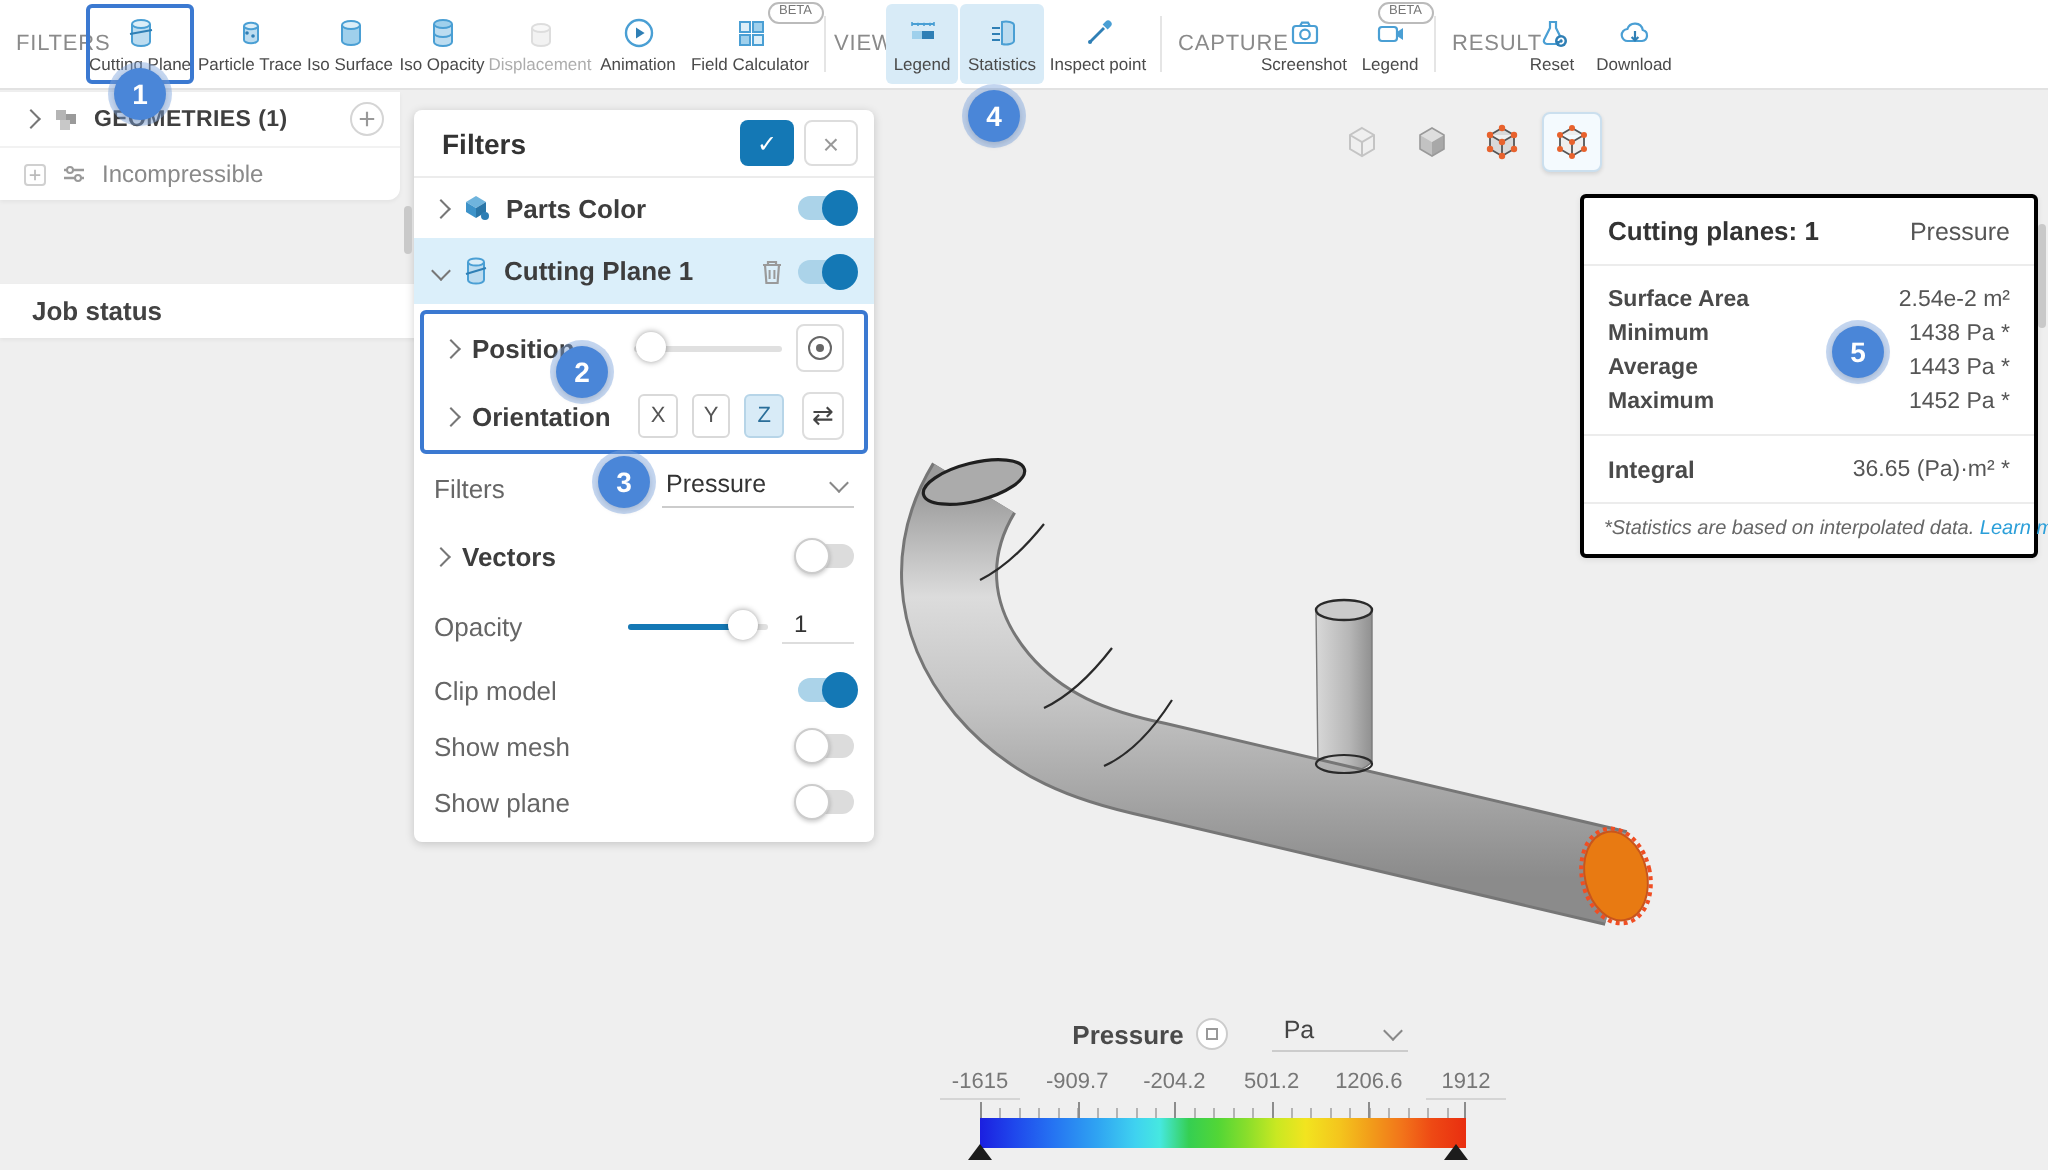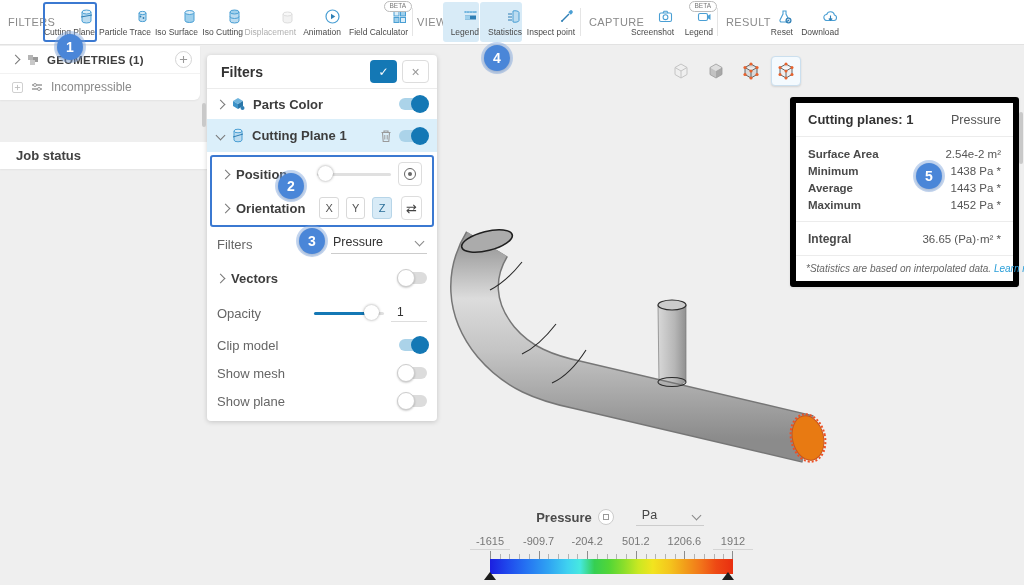--- a/index.html
+++ b/index.html
@@ -3,21 +3,21 @@
 <meta charset="utf-8">
 <style>
   html,body{margin:0;padding:0;width:1024px;height:585px;overflow:hidden;
     font-family:"Liberation Sans","DejaVu Sans",sans-serif;background:#efefef;position:relative}
   *{box-sizing:border-box}
 
   
   .toolbar{position:absolute;left:0;top:0;width:1024px;height:45px;background:#fff;
     border-bottom:1px solid #e2e2e2;z-index:20}
   .tb-label{position:absolute;top:16px;font-size:11px;color:#8a8a8a;letter-spacing:.4px}
-  .tb-btn{position:absolute;top:2px;height:40px;display:flex;flex-direction:column;align-items:flex-end;
+  .tb-btn{position:absolute;top:2px;height:40px;display:flex;flex-direction:column;align-items:center;
     justify-content:center;gap:3px;border-radius:3px;cursor:pointer}
   .tb-btn span.lbl{font-size:8.5px;color:#4a4a4a;white-space:nowrap;line-height:1}
   .tb-btn.selected{border:2px solid #3b79d1}
   .tb-btn.active{background:#d8ebf7}
   .tb-btn.disabled{opacity:.45}
   .tb-divider{position:absolute;top:8px;width:1px;height:28px;background:#e5e5e5}
   .beta-pill{position:absolute;top:-1px;right:-4px;font-size:6.5px;color:#777;border:1px solid #bbb;
     border-radius:7px;padding:1px 5px;background:#fff;line-height:1;z-index:2}
   .icon16{width:17px;height:17px;display:block}
 
@@ -90,21 +90,21 @@
   .coloring-dd{width:96px}
   .value-field{width:36px;border-bottom:1px solid #ddd;padding:0 0 2px 6px;font-size:12px;color:#333}
 
   
   .view-cubes{position:absolute;left:666px;top:56px;display:flex;gap:5px;z-index:6}
   .cube-btn{width:30px;height:30px;border-radius:4px;display:flex;align-items:center;justify-content:center;cursor:pointer}
   .cube-btn.selected{background:#f4fafe;border:1px solid #cbdfee;box-shadow:0 1px 2px rgba(0,0,0,.12)}
   .pipe-svg{position:absolute;left:440px;top:210px;z-index:1;cursor:grab}
 
   
-  .stats-panel{position:absolute;left:790px;top:97px;width:229px;background:#fff;border:6px solid #000000;
+  .stats-panel{position:absolute;left:790px;top:97px;width:229px;background:#fff;border:2px solid #000000;
     border-radius:3px;box-shadow:0 1px 3px rgba(0,0,0,.08);z-index:8}
   .sp-header{display:flex;justify-content:space-between;align-items:center;padding:9px 12px;
     border-bottom:1px solid #ececec}
   .sp-title{font-size:13px;font-weight:700;color:#333}
   .sp-field{font-size:12.5px;color:#555}
   .sp-body{padding:8px 12px;border-bottom:1px solid #ececec}
   .sp-row{display:flex;justify-content:space-between;align-items:center;height:17px}
   .sp-row .l{font-size:11.5px;font-weight:700;color:#4a4a4a}
   .sp-row .v{font-size:11.5px;color:#555}
   .sp-integral{display:flex;justify-content:space-between;align-items:center;padding:8px 12px;
@@ -174,21 +174,21 @@
     </svg>
     <span class="lbl">Iso Surface</span>
   </div>
 
   <div class="tb-btn" style="left:199px;width:44px">
     <svg class="icon16" viewBox="0 0 17 17">
       <path d="M4 4v9a4.5 2 0 0 0 9 0V4" fill="#bcdcf0" stroke="#4a9fd4"></path>
       <ellipse cx="8.5" cy="4" rx="4.5" ry="2" fill="#9fd0ec" stroke="#4a9fd4"></ellipse>
       <path d="M4 8.5a4.5 2 0 0 0 9 0" fill="none" stroke="#4a9fd4"></path>
     </svg>
-    <span class="lbl">Iso Cutting</span>
+    <span class="lbl">Iso Opacity</span>
   </div>
 
   <div class="tb-btn disabled" style="left:244px;width:52px">
     <svg class="icon16" viewBox="0 0 17 17">
       <path d="M4 6v7a4.5 2 0 0 0 9 0V6" fill="#e3e3e3" stroke="#b5b5b5"></path>
       <ellipse cx="8.5" cy="6" rx="4.5" ry="2" fill="#f0f0f0" stroke="#b5b5b5"></ellipse>
     </svg>
     <span class="lbl">Displacement</span>
   </div>
 

